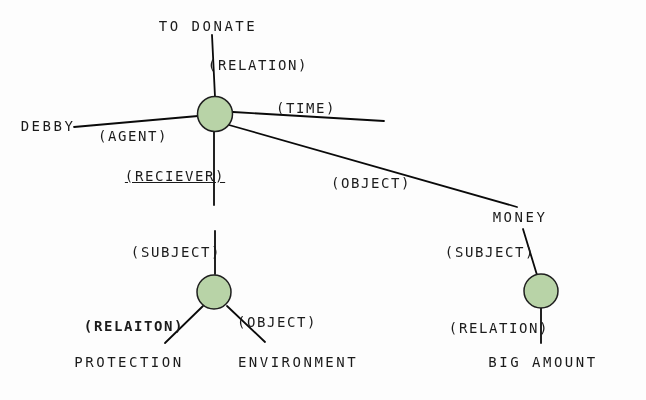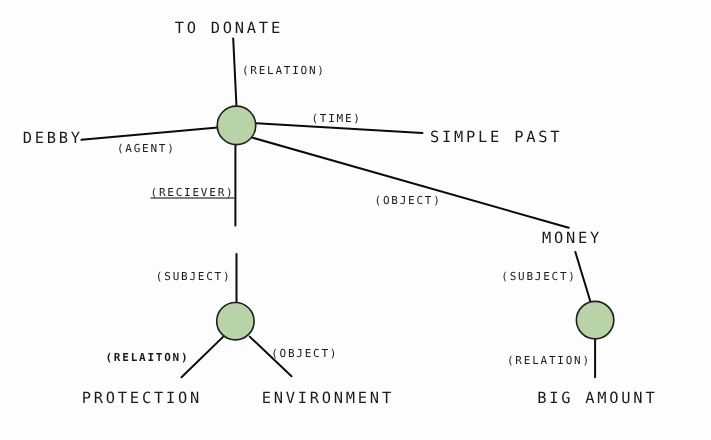--- a/index.html
+++ b/index.html
@@ -40,21 +40,21 @@
     position: absolute;
     transform: translate(-50%, -50%);
     white-space: nowrap;
     color: var(--text-color);
   }
   .node-label {
     font-size: 14px;
     letter-spacing: 2.5px;
   }
   .edge-label {
-    font-size: 10px;
+    font-size: 14px;
     letter-spacing: 1.6px;
   }
   
   .pos-to-donate    { left: 208px; top:  26px; }
   .pos-debby        { left:  48px; top: 126px; }
   .pos-simple-past  { left: 451px; top: 125px; }
   .pos-greenpeace   { left: 216px; top: 219px; }
   .pos-money        { left: 520px; top: 217px; }
   .pos-protection   { left: 129px; top: 362px; }
   .pos-environment  { left: 298px; top: 362px; }
@@ -89,21 +89,20 @@
     <line class="edge" x1="523" y1="229" x2="537" y2="275"></line>
     <line class="edge" x1="541" y1="308" x2="541" y2="343"></line>
 
     <circle class="node-circle" cx="215" cy="114" r="17.5"></circle>
     <circle class="node-circle" cx="214" cy="292" r="17"></circle>
     <circle class="node-circle" cx="541" cy="291" r="17"></circle>
   </svg>
 
   <span class="label node-label pos-to-donate">TO DONATE</span>
   <span class="label node-label pos-debby">DEBBY</span>
-  <span class="label node-label pos-simple-past">SIMPLE PAST</span>
   <span class="label node-label pos-money">MONEY</span>
   <span class="label node-label pos-protection">PROTECTION</span>
   <span class="label node-label pos-big-amount">BIG AMOUNT</span>
   <span class="label node-label pos-environment">ENVIRONMENT</span>
 
   <span class="label edge-label pos-lbl-relation-top">(RELATION)</span>
   <span class="label edge-label pos-lbl-agent">(AGENT)</span>
   <span class="label edge-label pos-lbl-time">(TIME)</span>
   <span class="label edge-label pos-lbl-reciever">(RECIEVER)</span>
   <span class="label edge-label pos-lbl-object-main">(OBJECT)</span>

